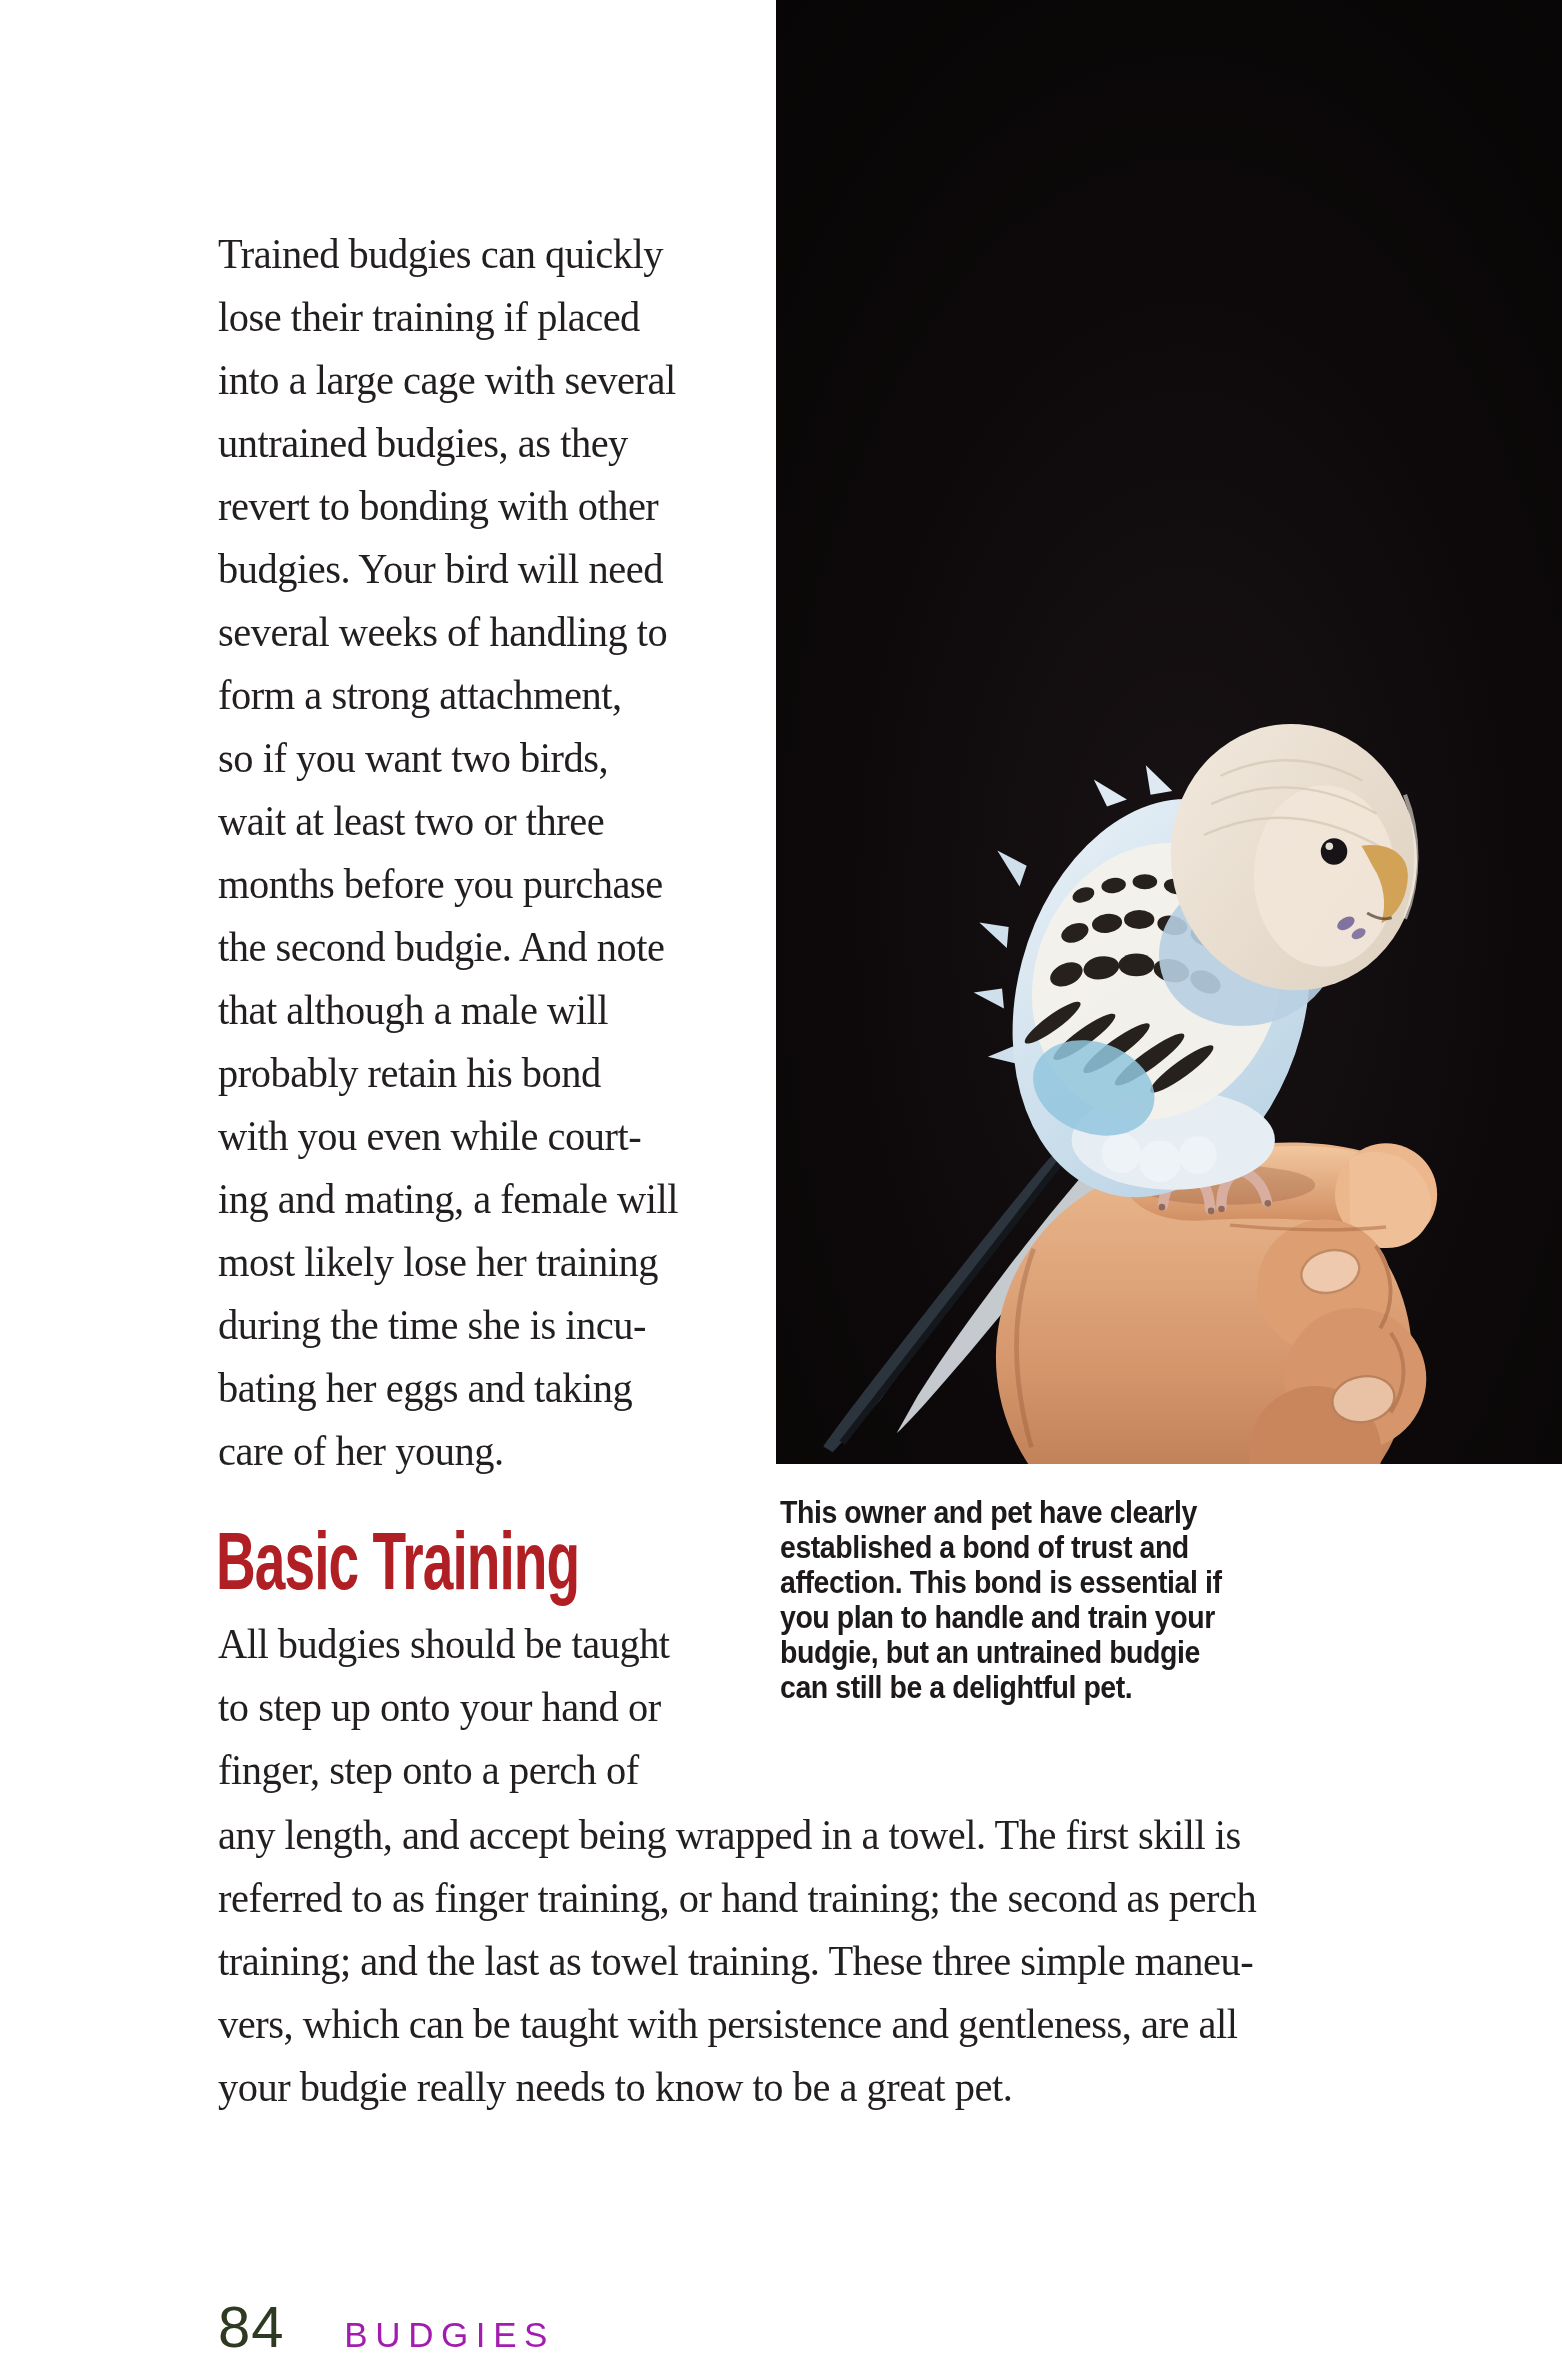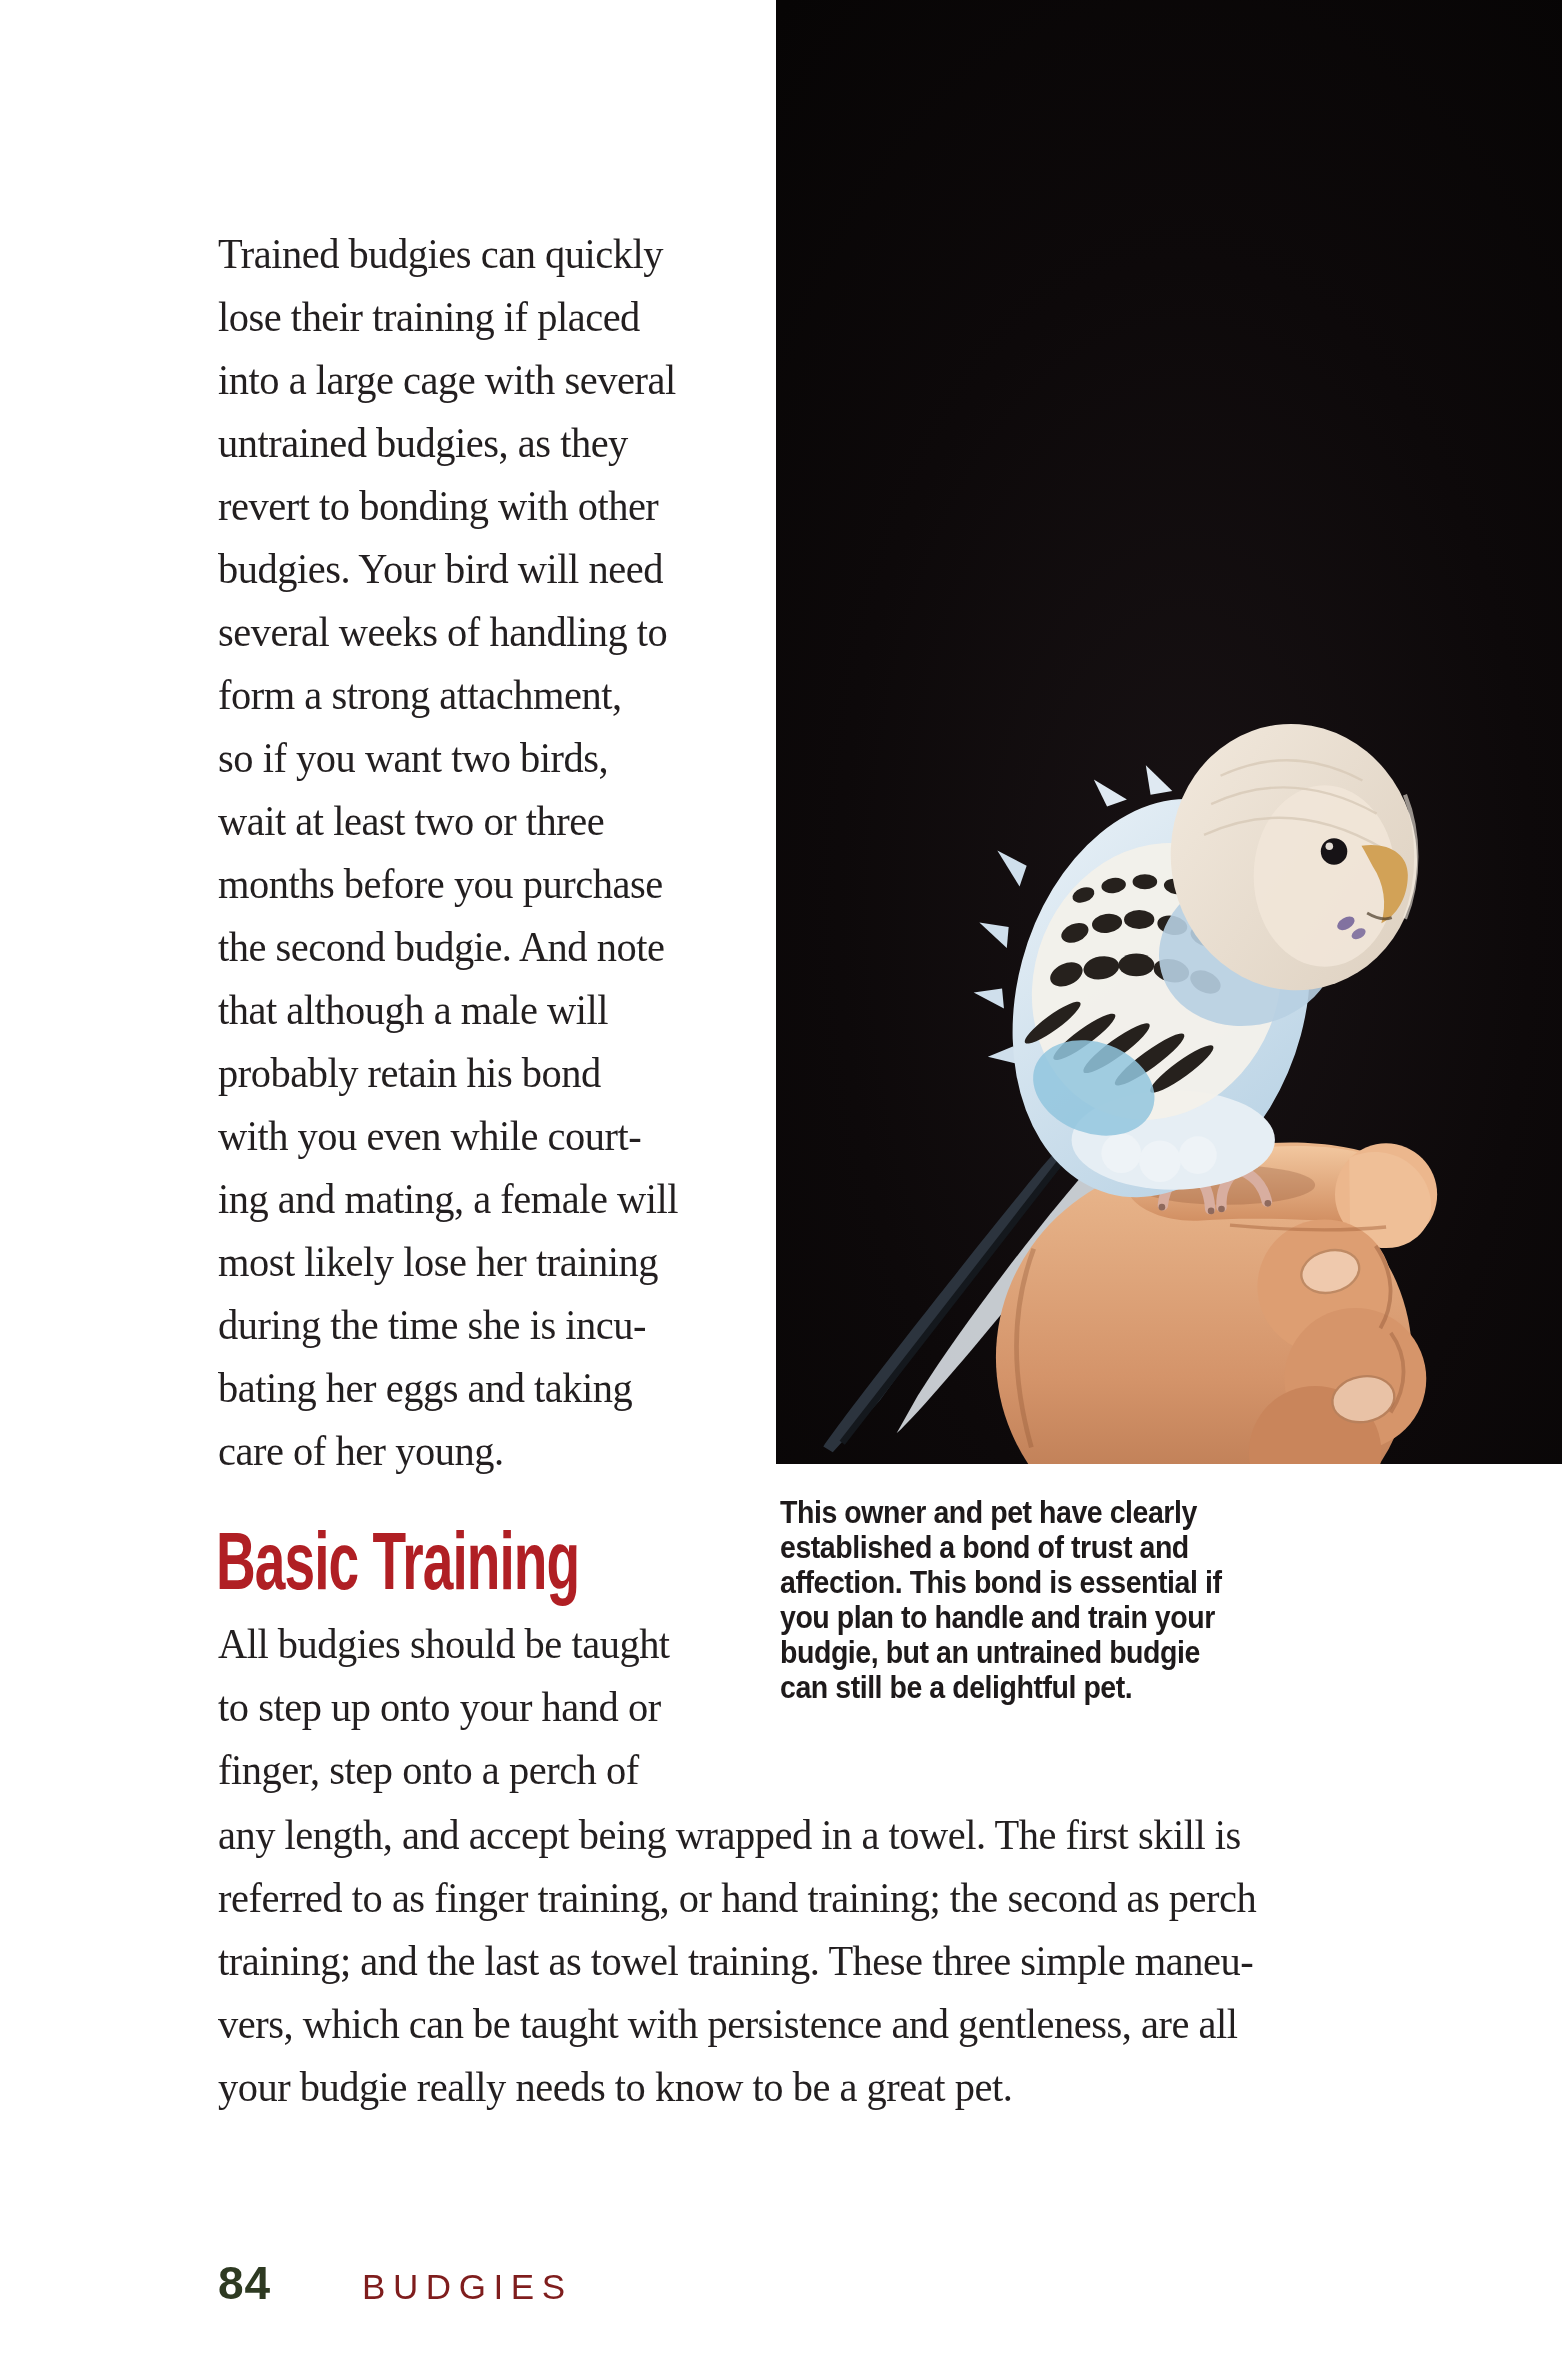--- a/index.html
+++ b/index.html
@@ -35,27 +35,27 @@
     font-family:"Liberation Sans", sans-serif;font-weight:700;
     font-size:31px;line-height:35px;color:#1e1a1b;
     transform:scaleX(.92);transform-origin:0 0;letter-spacing:-0.5px;
     white-space:pre;
   }
   .footer{
     position:absolute;left:218px;top:2260px;
     display:flex;align-items:baseline;
   }
   .page-number{
-    font-family:"Liberation Sans", sans-serif;font-weight:700;
-    font-size:46px;line-height:1;color:#2e3a22;letter-spacing:0.9px;
+    font-family:"Liberation Sans", sans-serif;font-weight:400;
+    font-size:58px;line-height:1;color:#2e3a22;letter-spacing:0.9px;margin-top:38px;
   }
   .running-title{
     font-family:"Liberation Sans", sans-serif;font-weight:400;
-    font-size:35px;line-height:1;color:#7f1d1d;letter-spacing:7.6px;
-    margin-left:91px;
+    font-size:35px;line-height:1;color:#a21caf;letter-spacing:7.6px;
+    margin-left:60px;
   }
 </style>
 </head>
 <body>
 
 <div class="serif-block col1">Trained budgies can quickly
 lose their training if placed
 into a large cage with several
 untrained budgies, as they
 revert to bonding with other

